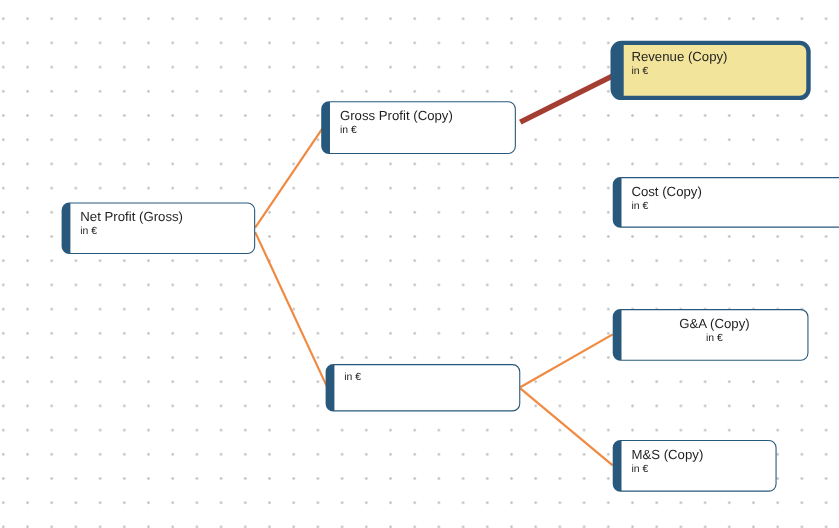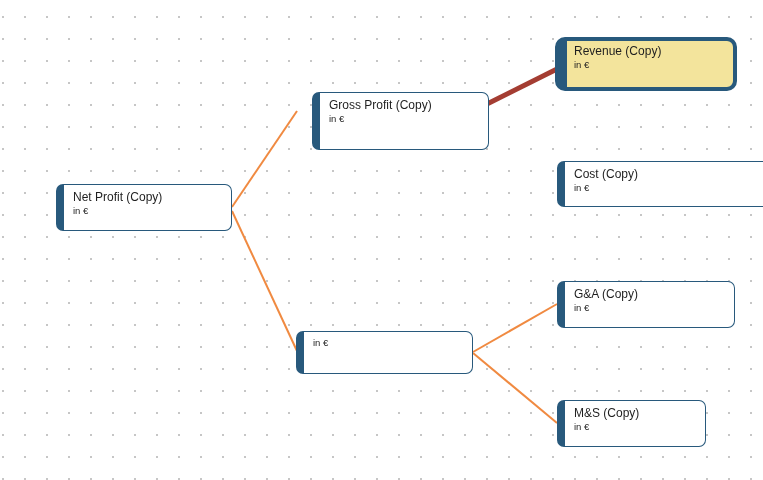--- a/index.html
+++ b/index.html
@@ -62,44 +62,44 @@
 
   <svg id="edge-layer" width="763" height="480" viewBox="0 0 763 480">
     <line x1="232" y1="207" x2="297" y2="111" stroke-width="2" stroke="#f08a41"></line>
     <line x1="232" y1="211" x2="297" y2="351" stroke-width="2" stroke="#f08a41"></line>
     <line x1="473" y1="111" x2="557" y2="69" stroke-width="5" stroke="#a43d32"></line>
     <line x1="473" y1="352" x2="557" y2="304" stroke-width="2" stroke="#f08a41"></line>
     <line x1="473" y1="353" x2="557" y2="423" stroke-width="2" stroke="#f08a41"></line>
   </svg>
 
   <div class="node" style="left:56px; top:184px; width:176px; height:47px;">
-    <div class="title">Net Profit (Copy)</div>
+    <div class="title">Net Profit (Gross)</div>
     <div class="sub">in €</div>
   </div>
 
-  <div class="node" style="left:312px; top:92px; width:177px; height:58px;">
+  <div class="node" style="left:292px; top:92px; width:177px; height:48px;">
     <div class="title">Gross Profit (Copy)</div>
     <div class="sub">in €</div>
   </div>
 
   <div class="node" style="left:296px; top:331px; width:177px; height:43px;">
     <div class="sub">in €</div>
   </div>
 
   <div class="node selected" style="left:555px; top:37px; width:182px; height:54px;">
     <div class="title">Revenue (Copy)</div>
     <div class="sub">in €</div>
   </div>
 
   <div class="node" style="left:557px; top:161px; width:215px; height:46px;">
     <div class="title">Cost (Copy)</div>
     <div class="sub">in €</div>
   </div>
 
-  <div class="node" style="left:557px; top:281px; width:178px; height:47px;">
+  <div class="node" style="left:557px; top:281px; width:178px; height:47px;text-align:center;">
     <div class="title">G&amp;A (Copy)</div>
     <div class="sub">in €</div>
   </div>
 
   <div class="node" style="left:557px; top:400px; width:149px; height:47px;">
     <div class="title">M&amp;S (Copy)</div>
     <div class="sub">in €</div>
   </div>
 
 </div>

